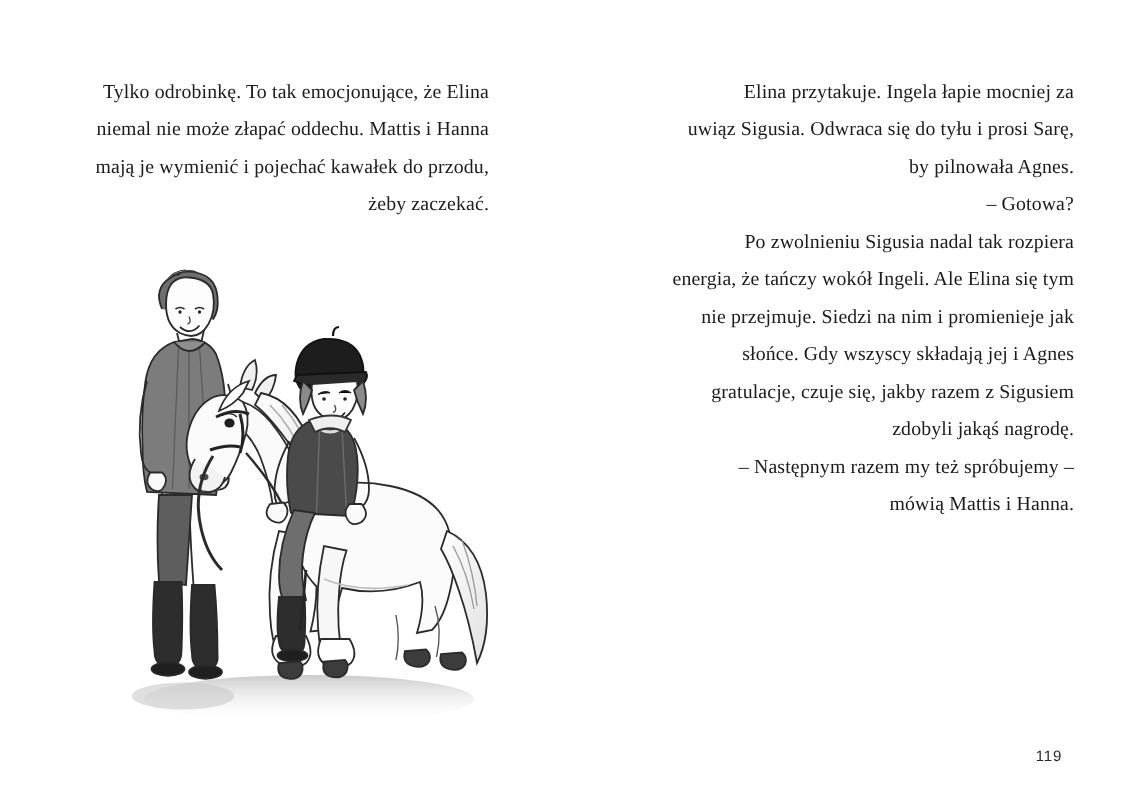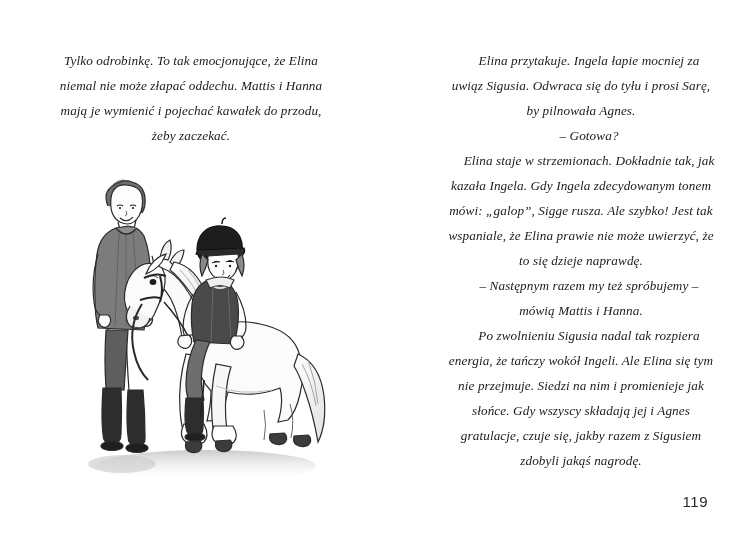--- a/index.html
+++ b/index.html
@@ -25,41 +25,40 @@
     top: 48px;
     width: 270px;
   }
   .column.left { left: 56px; }
   .column.right { left: 446px; }
 
   .para {
     font-size: 13.2px;
     line-height: 25px;
     margin: 0 0 0 0;
-    text-align: center;
+    text-align: right;
     letter-spacing: 0.1px;
-    font-style: italic;
   }
   .para.indent { text-indent: 16px; }
 
   
   .illustration {
     position: absolute;
     left: 56px;
     top: 158px;
     width: 292px;
     height: 330px;
   }
   .illustration svg { display: block; }
 
   .page-number {
     position: absolute;
     right: 42px;
     bottom: 26px;
-    font-size: 15px;
+    font-size: 10px;
     font-family: "Liberation Sans", sans-serif;
     color: #2a2a2a;
     letter-spacing: 0.5px;
   }
 </style>
 </head>
 <body>
 
 <div class="page">
 
@@ -202,19 +201,18 @@
         <ellipse cx="139" cy="279" rx="10" ry="4" fill="#1f1f1f"></ellipse>
 
         <path d="M148 222 q-2 24 -4 40" stroke="#262626" stroke-width="1.8" fill="none"></path>
       </g>
     </svg>
   </div>
 
   <div class="column right">
     <p class="para indent">Elina przytakuje. Ingela łapie mocniej za uwiąz Sigusia. Odwraca się do tyłu i prosi Sarę, by pilnowała Agnes.</p>
     <p class="para indent">– Gotowa?</p>
-    <p class="para indent">Elina staje w strzemionach. Dokładnie tak, jak kazała Ingela. Gdy Ingela zdecydowanym tonem mówi: „galop”, Sigge rusza. Ale szybko! Jest tak wspaniale, że Elina prawie nie może uwierzyć, że to się dzieje naprawdę.</p>
+    <p class="para indent">Po zwolnieniu Sigusia nadal tak rozpiera energia, że tańczy wokół Ingeli. Ale Elina się tym nie przejmuje. Siedzi na nim i promienieje jak słońce. Gdy wszyscy składają jej i Agnes gratulacje, czuje się, jakby razem z Sigusiem zdobyli jakąś nagrodę.</p>
     <p class="para indent">– Następnym razem my też spróbujemy – mówią Mattis i Hanna.</p>
-    <p class="para indent">Po zwolnieniu Sigusia nadal tak rozpiera energia, że tańczy wokół Ingeli. Ale Elina się tym nie przejmuje. Siedzi na nim i promienieje jak słońce. Gdy wszyscy składają jej i Agnes gratulacje, czuje się, jakby razem z Sigusiem zdobyli jakąś nagrodę.</p>
   </div>
 
   <div class="page-number">119</div>
 </div>
 
 </body></html>

